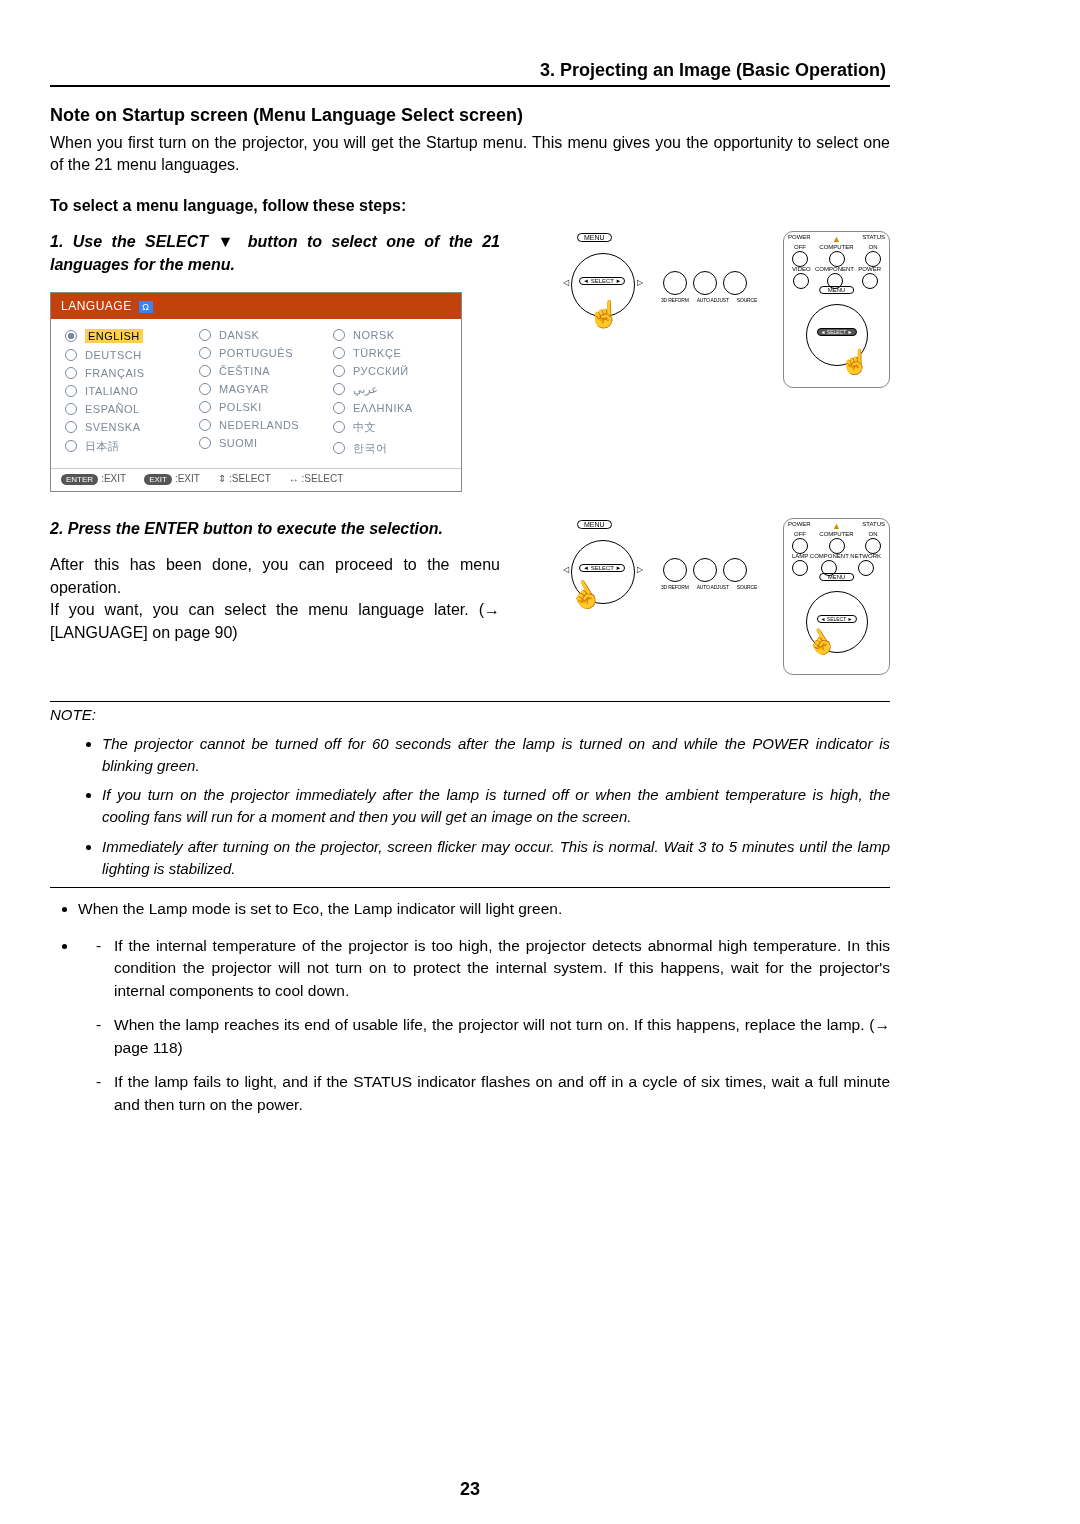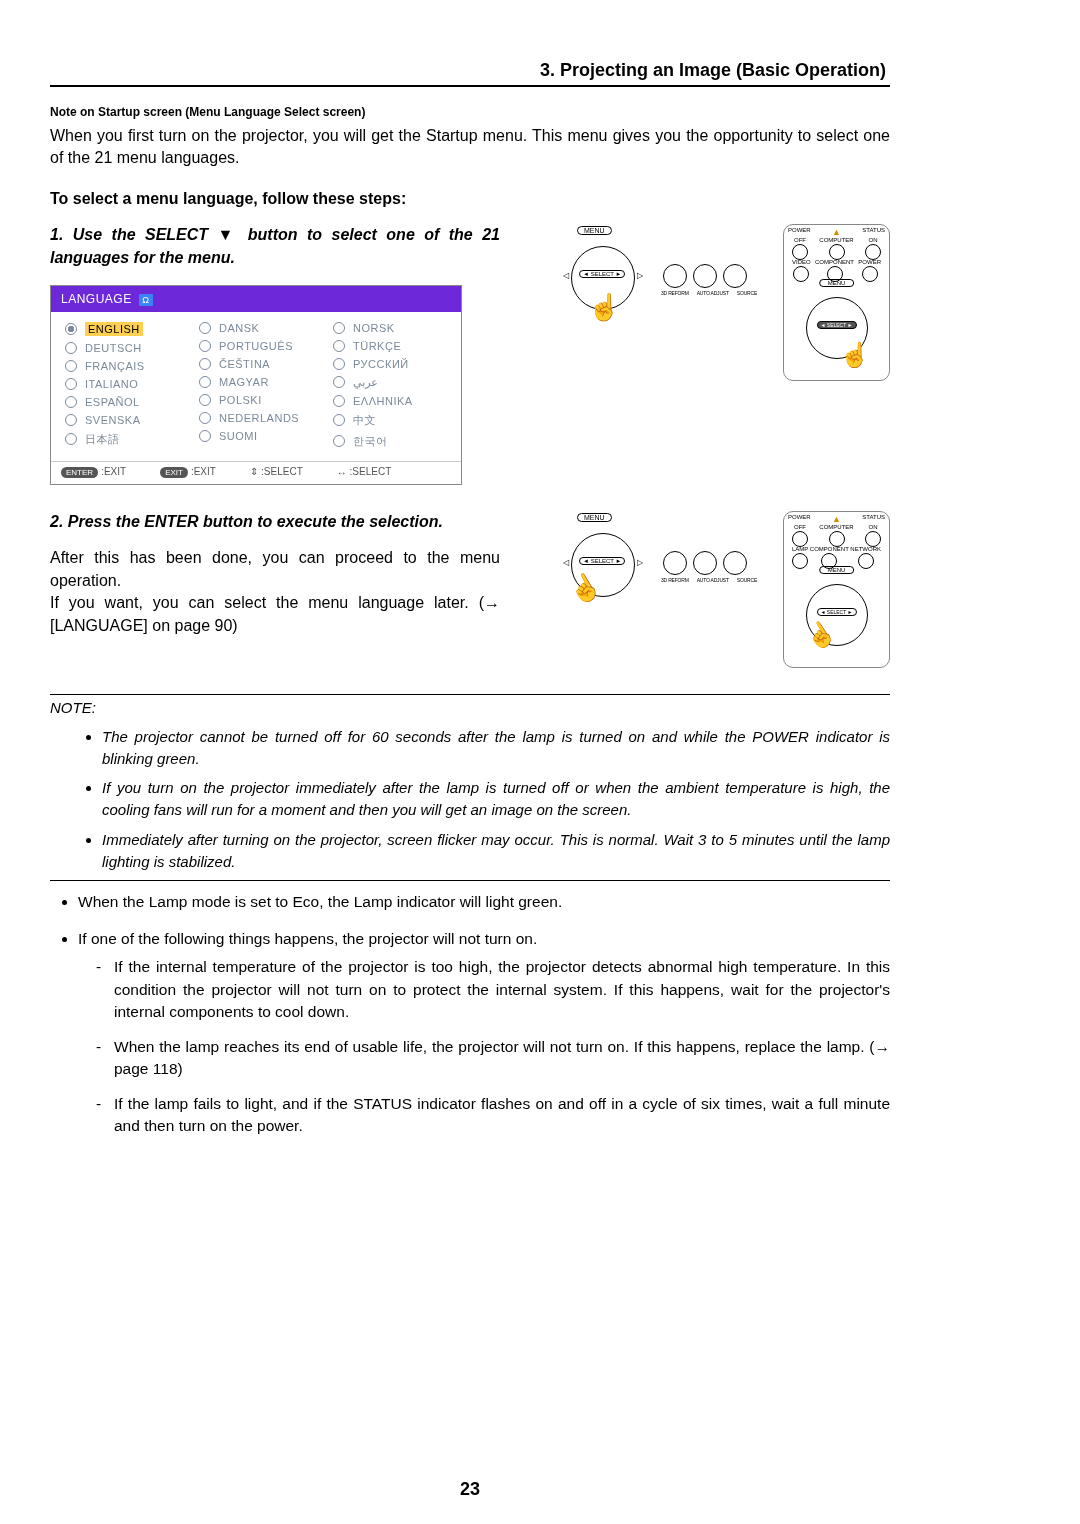--- a/index.html
+++ b/index.html
@@ -21,21 +21,21 @@
   font-weight:bold;
   text-align:right;
   padding-right:4px;
 }
 hr.topline{
   border:none;
   border-top:2px solid #000;
   margin:4px 0 18px 0;
 }
 .h2{
-  font-size:12px;
+  font-size:18px;
   font-weight:bold;
   margin-bottom:6px;
 }
 .body-txt{
   font-size:16px;
   line-height:1.4;
   text-align:justify;
 }
 .body-txt.narrow{
   width:450px;
@@ -59,21 +59,21 @@
   display:flex;
   gap:20px;
   justify-content:flex-end;
   align-items:flex-start;
 }
 .lang-box{
   width:410px;
   border:1px solid #888;
 }
 .lang-head{
-  background:#6d28d9;
+  background:#c2410c;
   color:#fff;
   padding:6px 10px;
   font-size:12px;
   letter-spacing:0.5px;
 }
 .lang-sub{
   background:#333;
   color:#fff;
   padding:0 10px 6px 10px;
   font-size:10px;
@@ -108,21 +108,21 @@
 .radio.sel{
   background: radial-gradient(circle,#7a8a9a 0 3px,transparent 3px);
 }
 .lang-item.sel span{
   background:#ffd050;
   color:#000;
   padding:1px 3px;
 }
 .lang-foot{
   display:flex;
-  gap:34px;
+  gap:18px;
   padding:4px 10px 6px 10px;
   font-size:10px;
   color:#555;
   border-top:1px solid #ccc;
 }
 .pill{
   display:inline-block;
   background:#555;
   color:#fff;
   font-size:8px;
@@ -569,21 +569,21 @@
   <div class="ital" style="font-size:15px;">NOTE:</div>
   <ul class="b1" id="notes-list">
       <li>The projector cannot be turned off for 60 seconds after the lamp is turned on and while the POWER indicator is blinking green.</li>
       <li>If you turn on the projector immediately after the lamp is turned off or when the ambient temperature is high, the cooling fans will run for a moment and then you will get an image on the screen.</li>
       <li>Immediately after turning on the projector, screen flicker may occur. This is normal. Wait 3 to 5 minutes until the lamp lighting is stabilized.</li>
     </ul>
   <hr class="underline">
 
   <ul class="b2">
     <li>When the Lamp mode is set to Eco, the Lamp indicator will light green.</li>
-    <li><span>If one of the following things happens, the projector will not turn on.</span>
+    <li>
       <ul class="b3">
         <li>If the internal temperature of the projector is too high, the projector detects abnormal high temperature. In this condition the projector will not turn on to protect the internal system. If this happens, wait for the projector's internal components to cool down.</li>
         <li><span>When the lamp reaches its end of usable life, the projector will not turn on. If this happens, replace the lamp. (→ page </span><span class="link">118</span><span>)</span></li>
         <li>If the lamp fails to light, and if the STATUS indicator flashes on and off in a cycle of six times, wait a full minute and then turn on the power.</li>
       </ul>
     </li>
   </ul>
 
   <div class="pagenum">23</div>
 </div>

